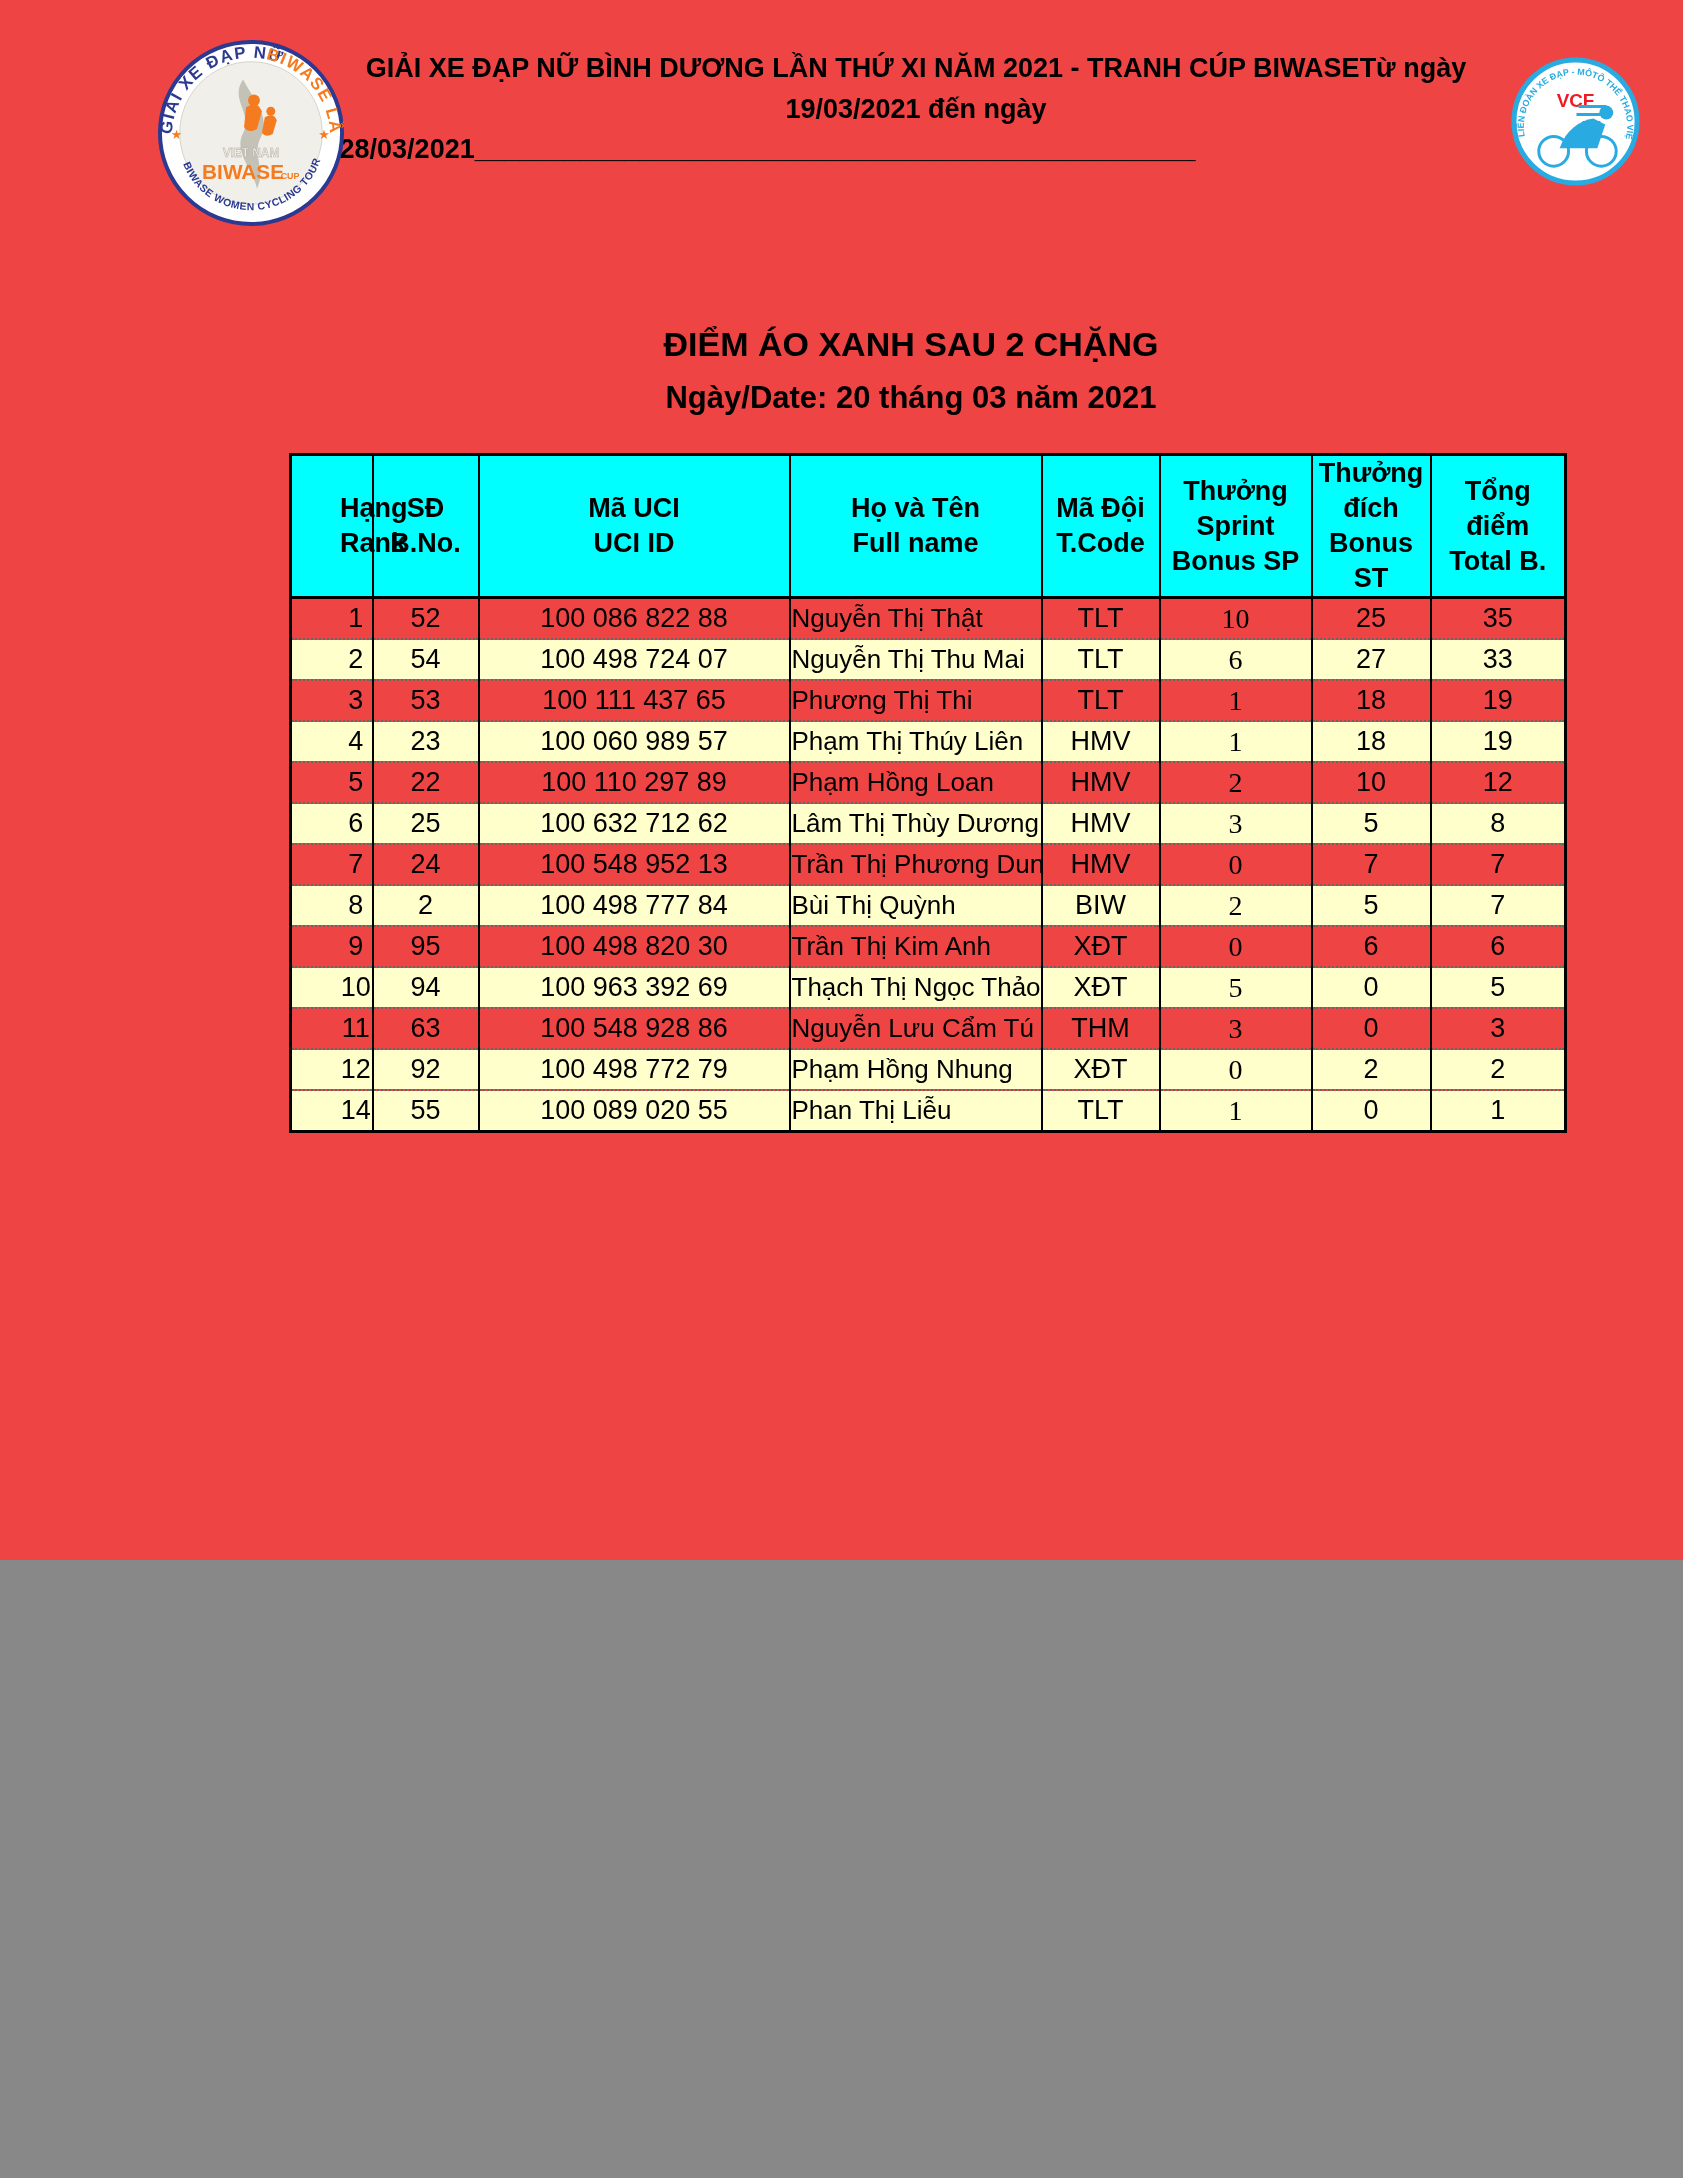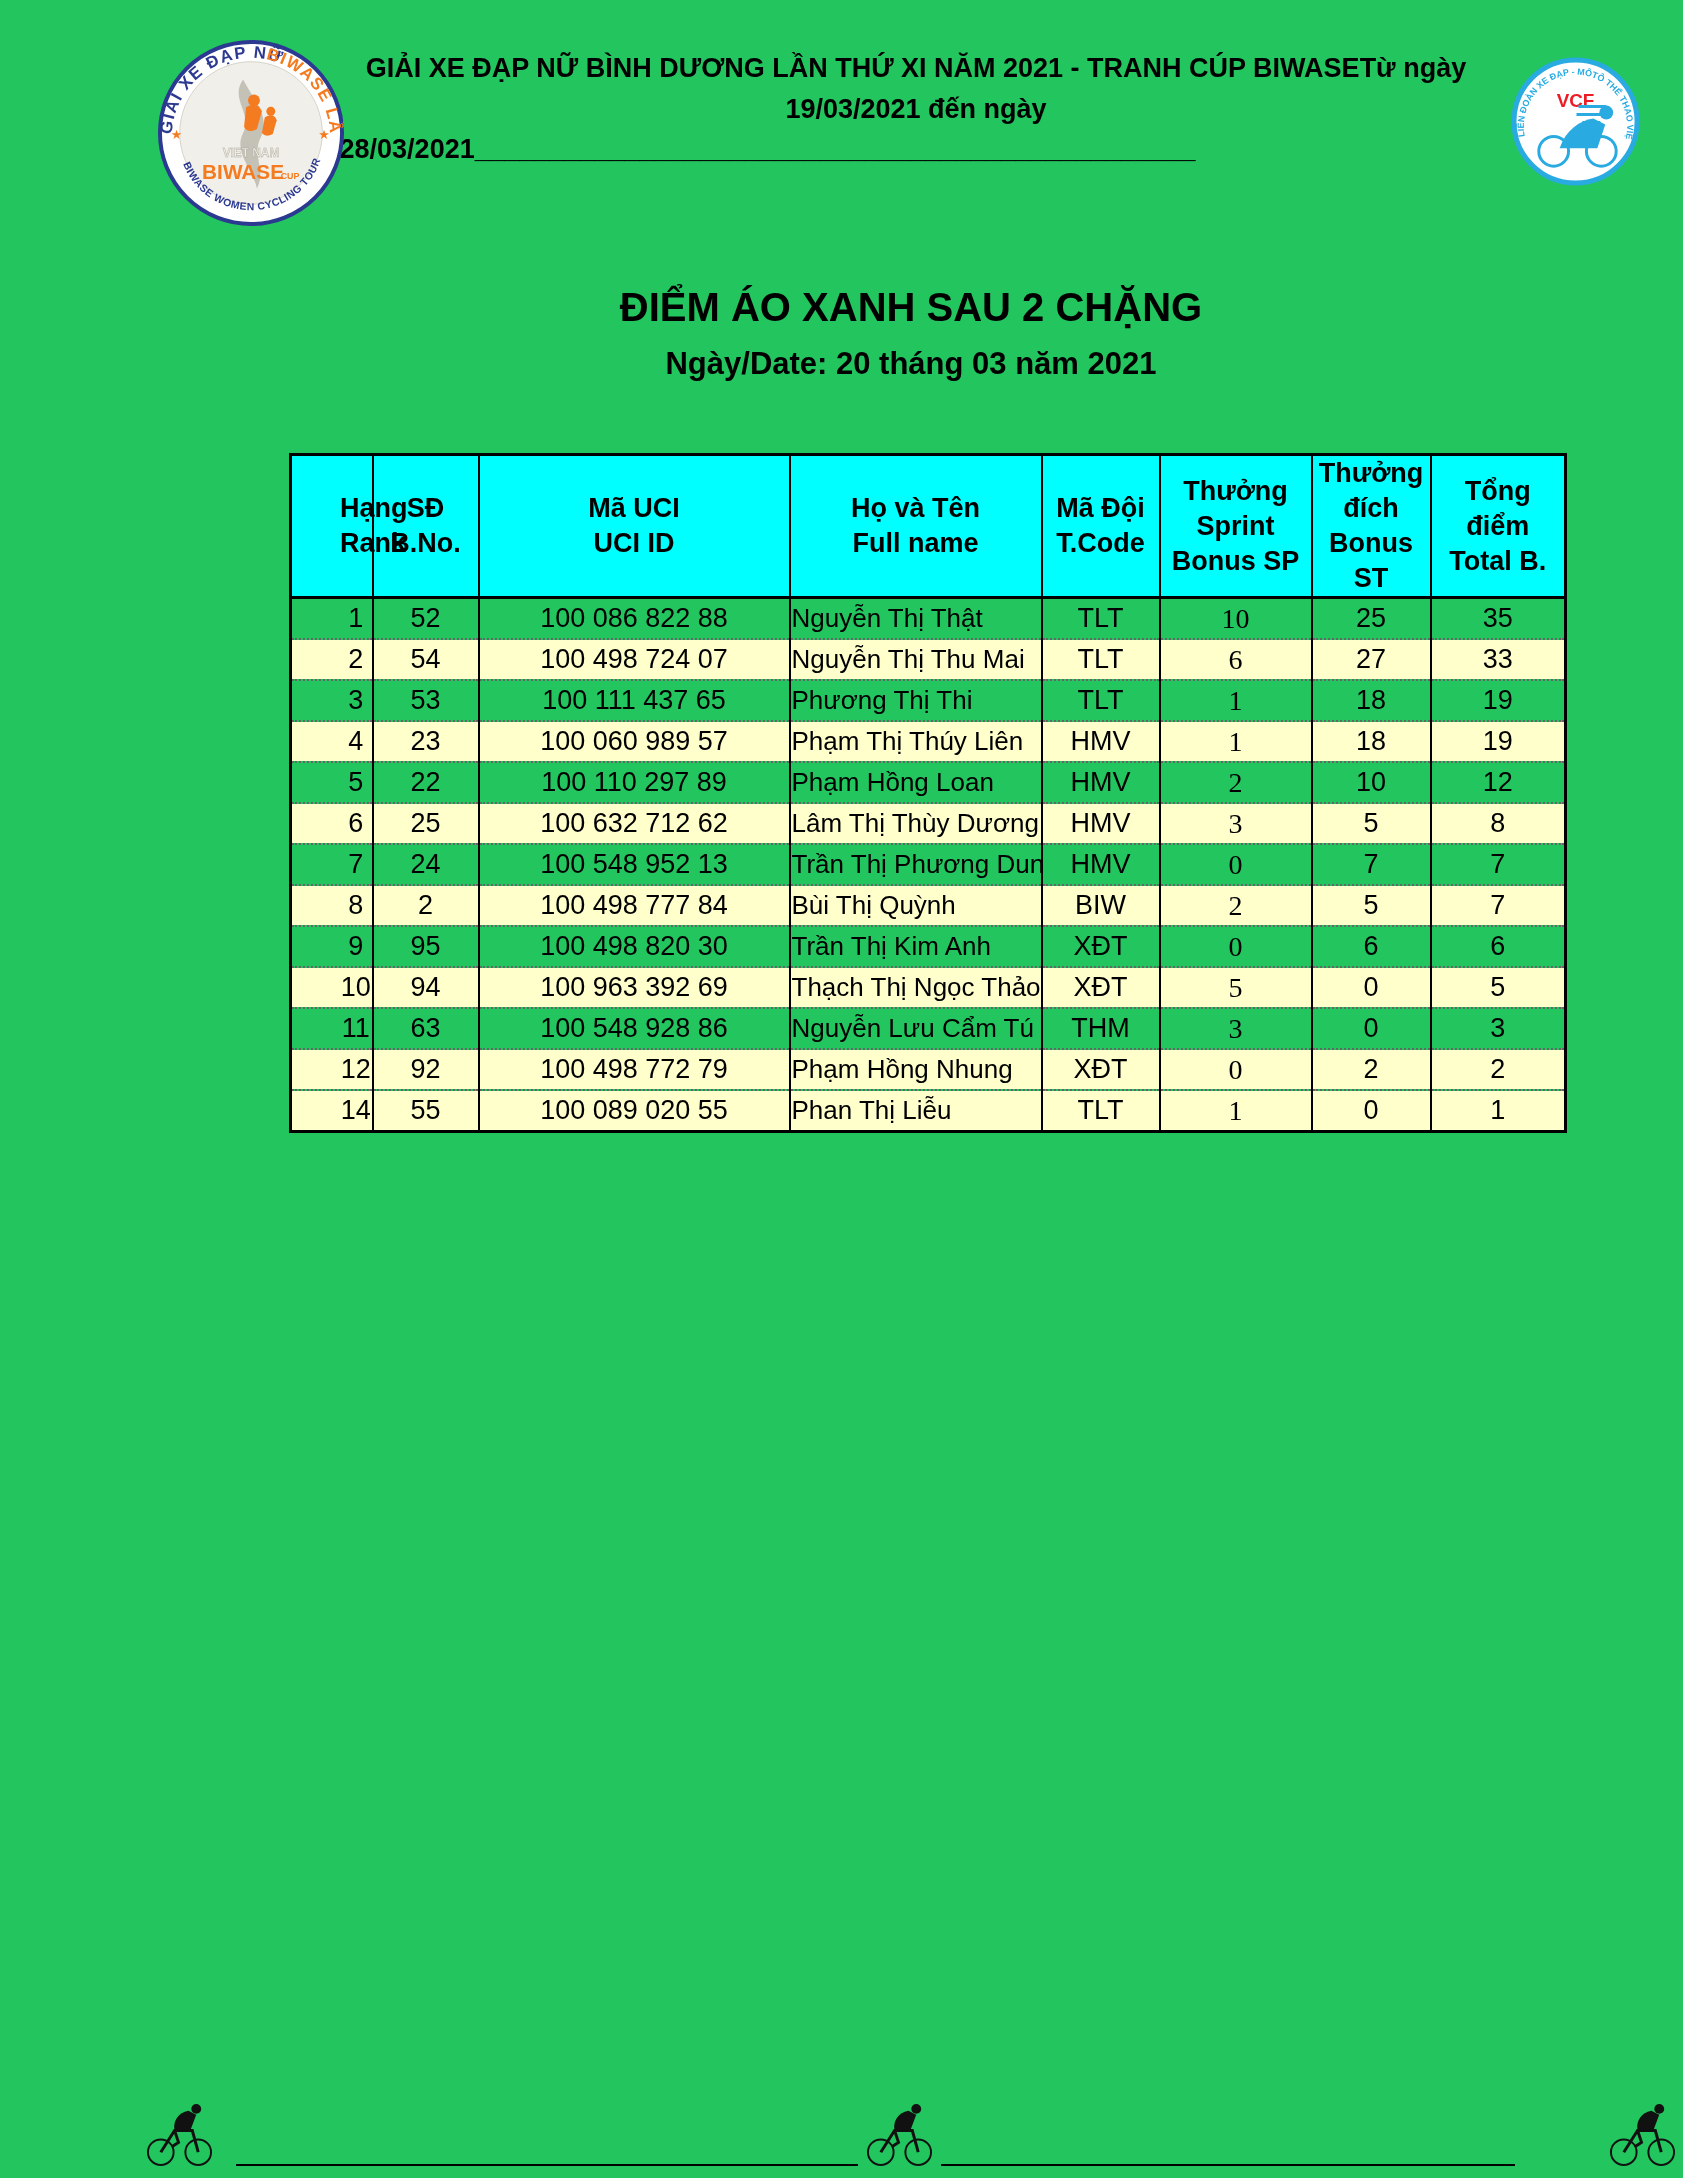--- a/index.html
+++ b/index.html
@@ -1,37 +1,37 @@
 <!DOCTYPE html>
 <html style="--header-bg: #00FFFF; --row-alt-bg: #FFFFCC; --logo-navy: #2B3990; --logo-orange: #F47B20; --vcf-blue: #29ABE2; --vcf-red: #ED1C24;"><head>
 <meta charset="utf-8">
 <style>
   html,body { margin:0; padding:0; background:#888; }
   .page {
-    position:relative; width:1683px; height:2178px; margin:0 auto;
-    background:#22c55e; overflow:hidden;
+    position:relative; width:1683px; height:1560px; margin:0 auto;
+    background:#ef4444; overflow:hidden;
     font-family:"Liberation Sans", sans-serif; color:#000;
   }
 
   
   .header-title {
     position:absolute; left:327px; top:48px; width:1178px;
     text-align:center; font-weight:bold; font-size:27px; line-height:1.5;
   }
   .header-title .line2 { padding-right:297px; }
 
   .biwase-logo { position:absolute; left:156px; top:38px; }
   .vcf-logo    { position:absolute; left:1509px; top:55px; }
 
   
   .title-block {
     position:absolute; left:337px; top:285px; width:1148px;
     text-align:center; font-weight:bold;
   }
-  .title-vi   { font-size:40px; }
+  .title-vi   { font-size:34px;margin-top:40px; }
   .title-en   { font-size:39px; margin-top:16px; }
   .title-date { font-size:31px; margin-top:16px; }
 
   
   table.results {
     position:absolute; left:289px; top:453px; width:1275px;
     border-collapse:collapse; table-layout:fixed;
     border:3px solid #000;
   }
   .results th {

